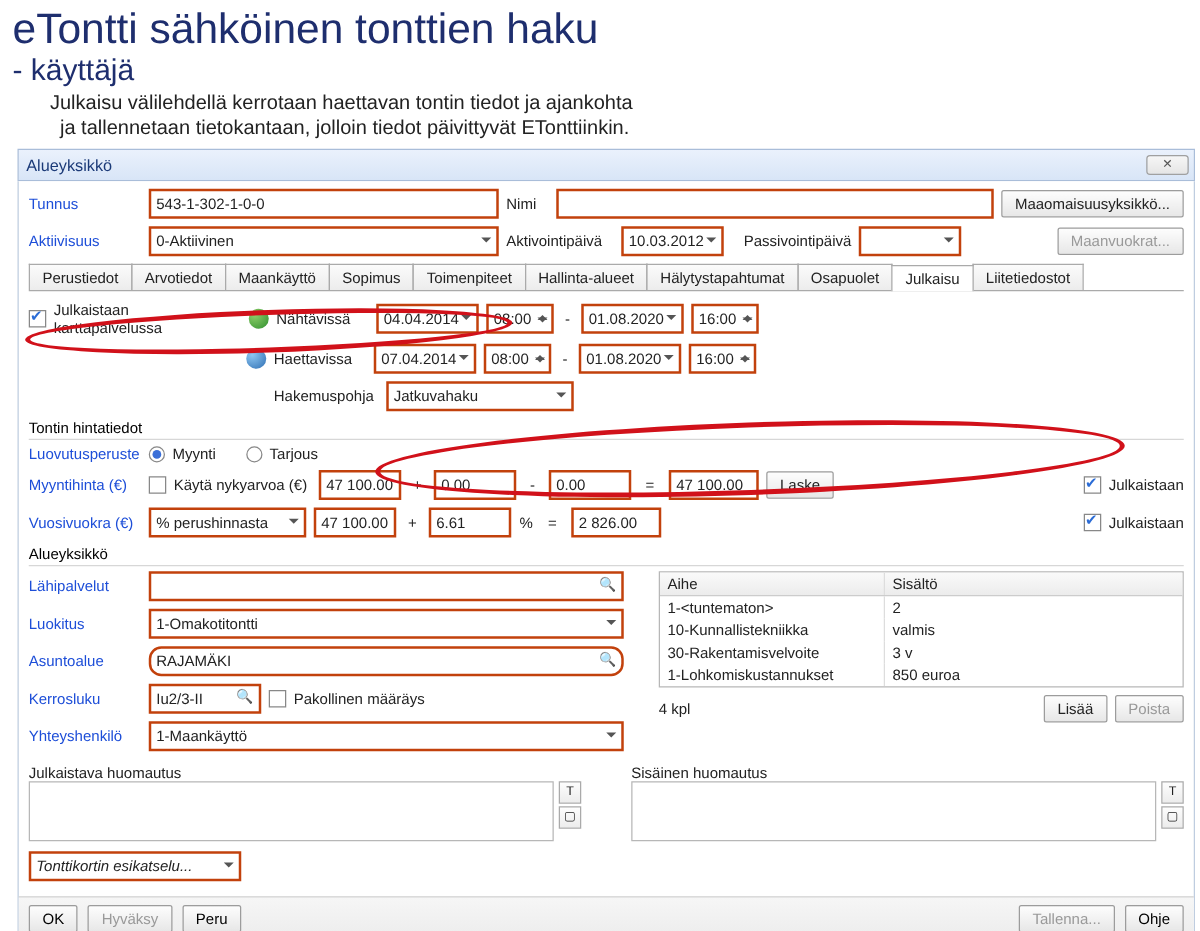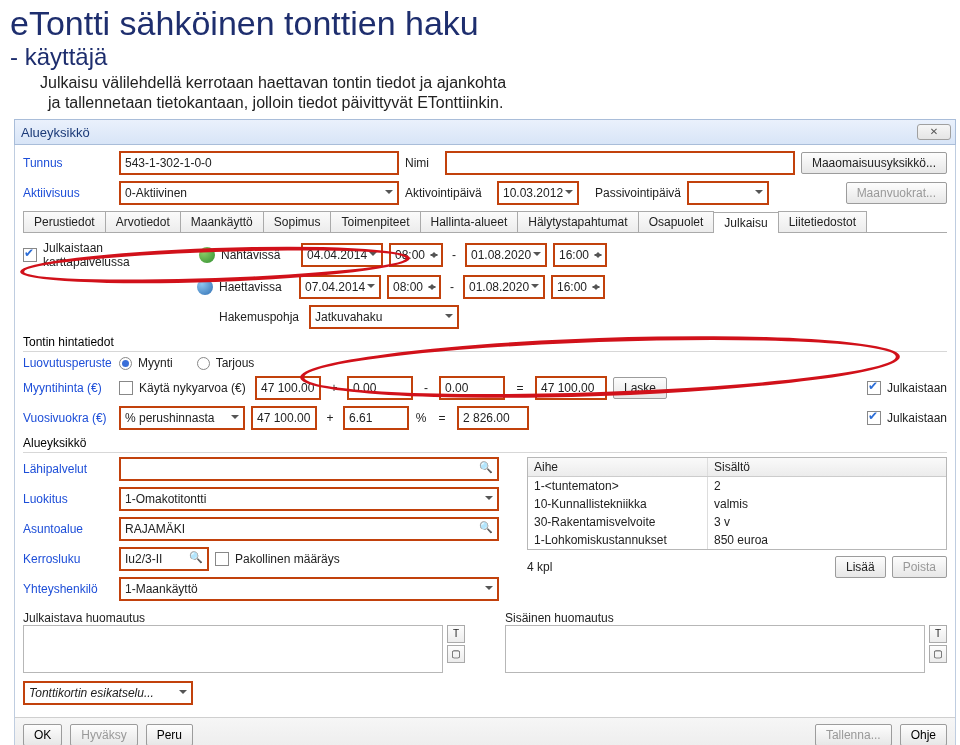--- a/index.html
+++ b/index.html
@@ -179,21 +179,21 @@
           <div class="row">
             <span class="label">Lähipalvelut</span>
             <div class="input relsearch search" style="flex:1;"></div>
           </div>
           <div class="row">
             <span class="label">Luokitus</span>
             <div class="select" style="flex:1;">1-Omakotitontti</div>
           </div>
           <div class="row">
             <span class="label">Asuntoalue</span>
-            <div class="input relsearch search" style="flex:1;">RAJAMÄKI</div>
+            <div class="input relsearch search" style="flex:1;border-radius:10px;">RAJAMÄKI</div>
           </div>
           <div class="row">
             <span class="label">Kerrosluku</span>
             <div class="input relsearch search" style="width:90px;">Iu2/3-II</div>
             <span class="checkbox"></span>
             <span>Pakollinen määräys</span>
           </div>
           <div class="row">
             <span class="label">Yhteyshenkilö</span>
             <div class="select" style="flex:1;">1-Maankäyttö</div>

